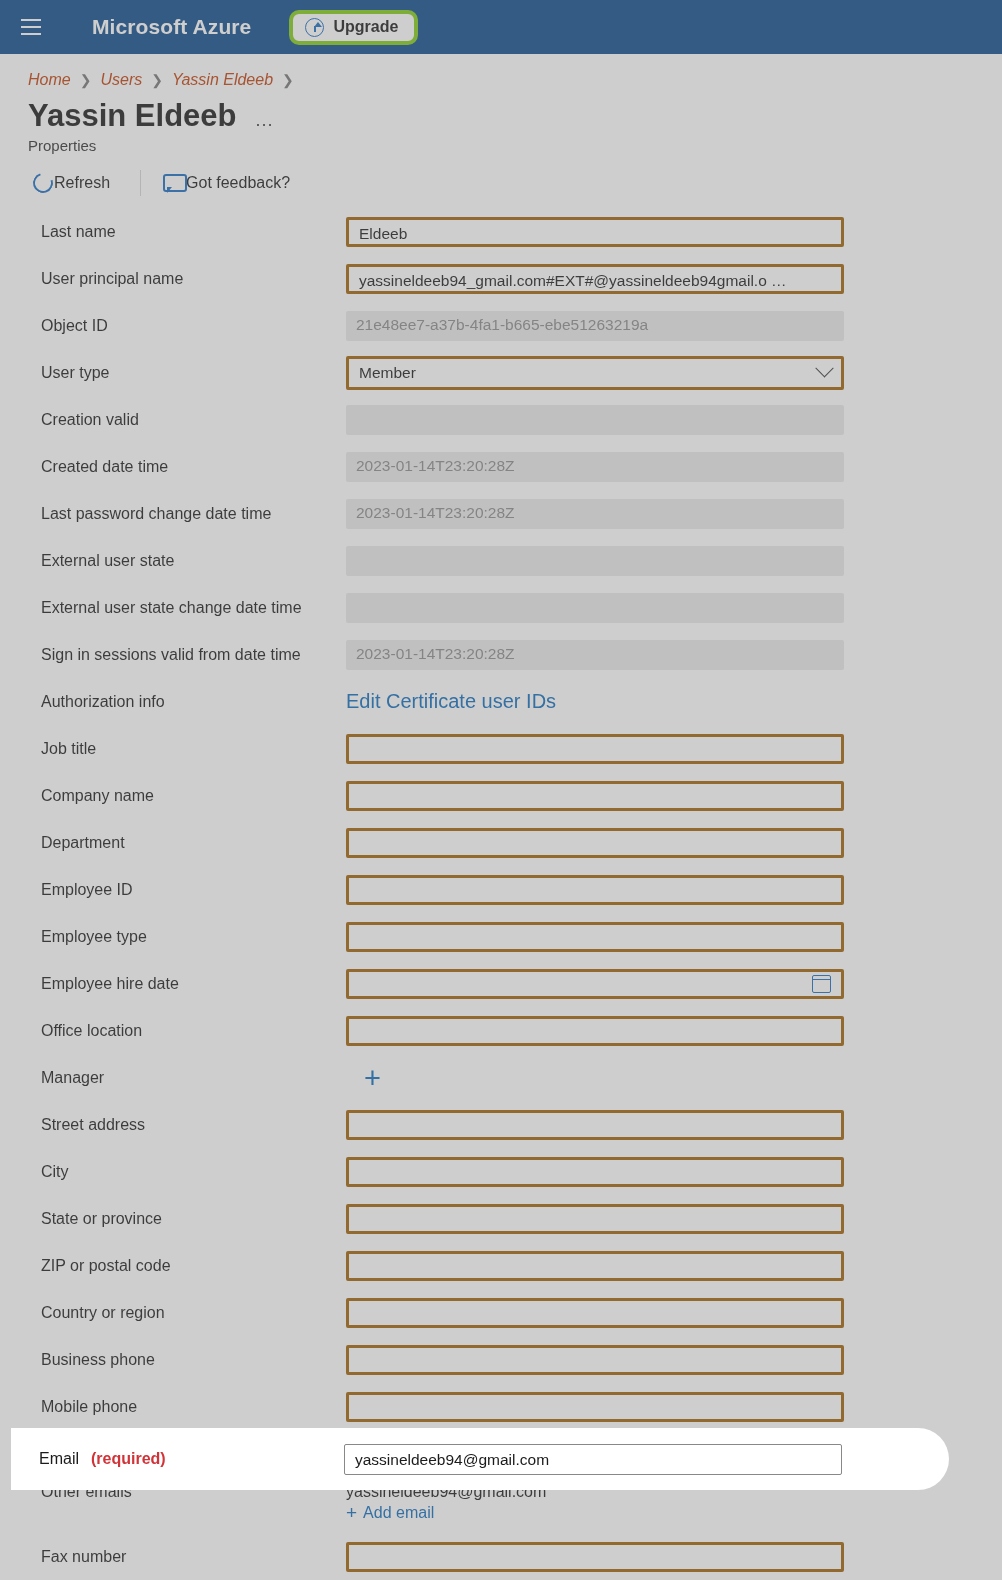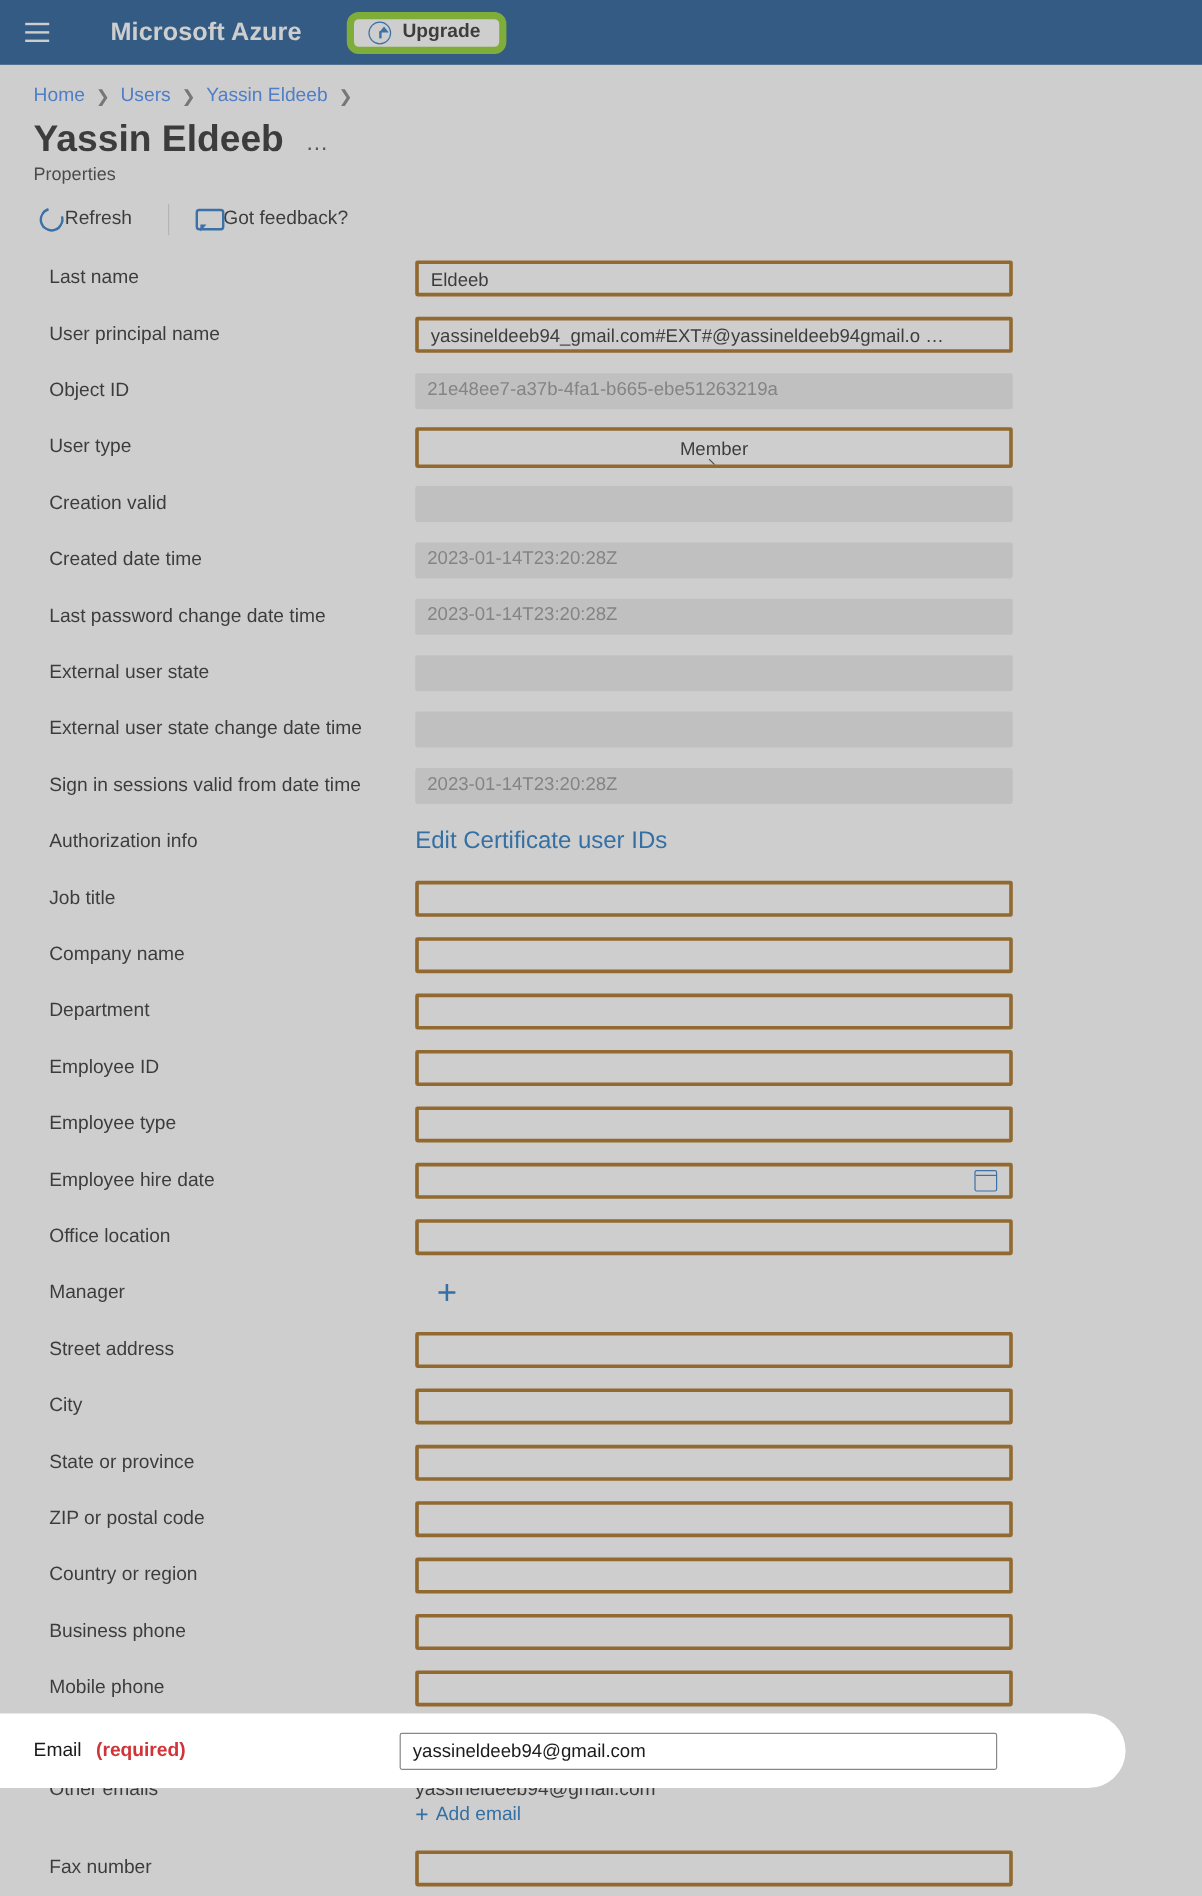--- a/index.html
+++ b/index.html
@@ -41,21 +41,21 @@
   .brand {
     color: #ffffff;
     font-size: 21px;
     font-weight: bold;
     letter-spacing: 0.1px;
     margin-left: 28px;
   }
   .upgrade-btn {
     margin-left: 22px;
     background: #ffffff;
-    border: 6px solid #84cc16;
+    border: 4px solid #84cc16;
     border-radius: 10px;
     height: 35px;
     padding: 0 16px 0 12px;
     display: flex;
     align-items: center;
     gap: 9px;
     font-size: 16px;
     color: #1b1b1b;
     font-weight: bold;
     cursor: pointer;
@@ -85,21 +85,21 @@
   }
 
   
   .breadcrumb {
     display: flex;
     align-items: center;
     gap: 9px;
     padding: 17px 0 0 28px;
     font-size: 16px;
   }
-  .crumb-link { color: #3b82f6; cursor: pointer; }
+  .crumb-link { color: #c2410c; cursor: pointer; font-style: italic; }
   .crumb-sep { color: #777; font-size: 14px; }
 
   
   .title-row {
     display: flex;
     align-items: center;
     gap: 18px;
     padding: 9px 0 0 28px;
   }
   .page-title {
@@ -217,21 +217,20 @@
     border: none;
     background: #eaeaea;
   }
   .ctl.select {
     display: flex;
     align-items: center;
     justify-content: space-between;
     height: 34px;
     line-height: 32px;
     cursor: pointer;
-    flex-direction: column;
   }
   .chev {
     width: 13px; height: 13px;
     border-right: 1.8px solid #3a3a3a;
     border-bottom: 1.8px solid #3a3a3a;
     transform: rotate(45deg) translate(-3px,-3px);
   }
   .ctl.date {
     display: flex;
     align-items: center;
@@ -288,21 +287,21 @@
     position: absolute;
     left: 0; top: 0;
     width: 1002px;
     height: 1580px;
     background: rgba(120,120,120,0.36);
     pointer-events: none;
     z-index: 40;
   }
   .spotlight {
     position: absolute;
-    left: 0;
+    left: 11px;
     top: 1428px;
     width: 938px;
     height: 62px;
     background: #ffffff;
     border-radius: 0 31px 31px 0;
     z-index: 50;
     display: flex;
     align-items: center;
     padding-left: 28px;
   }

